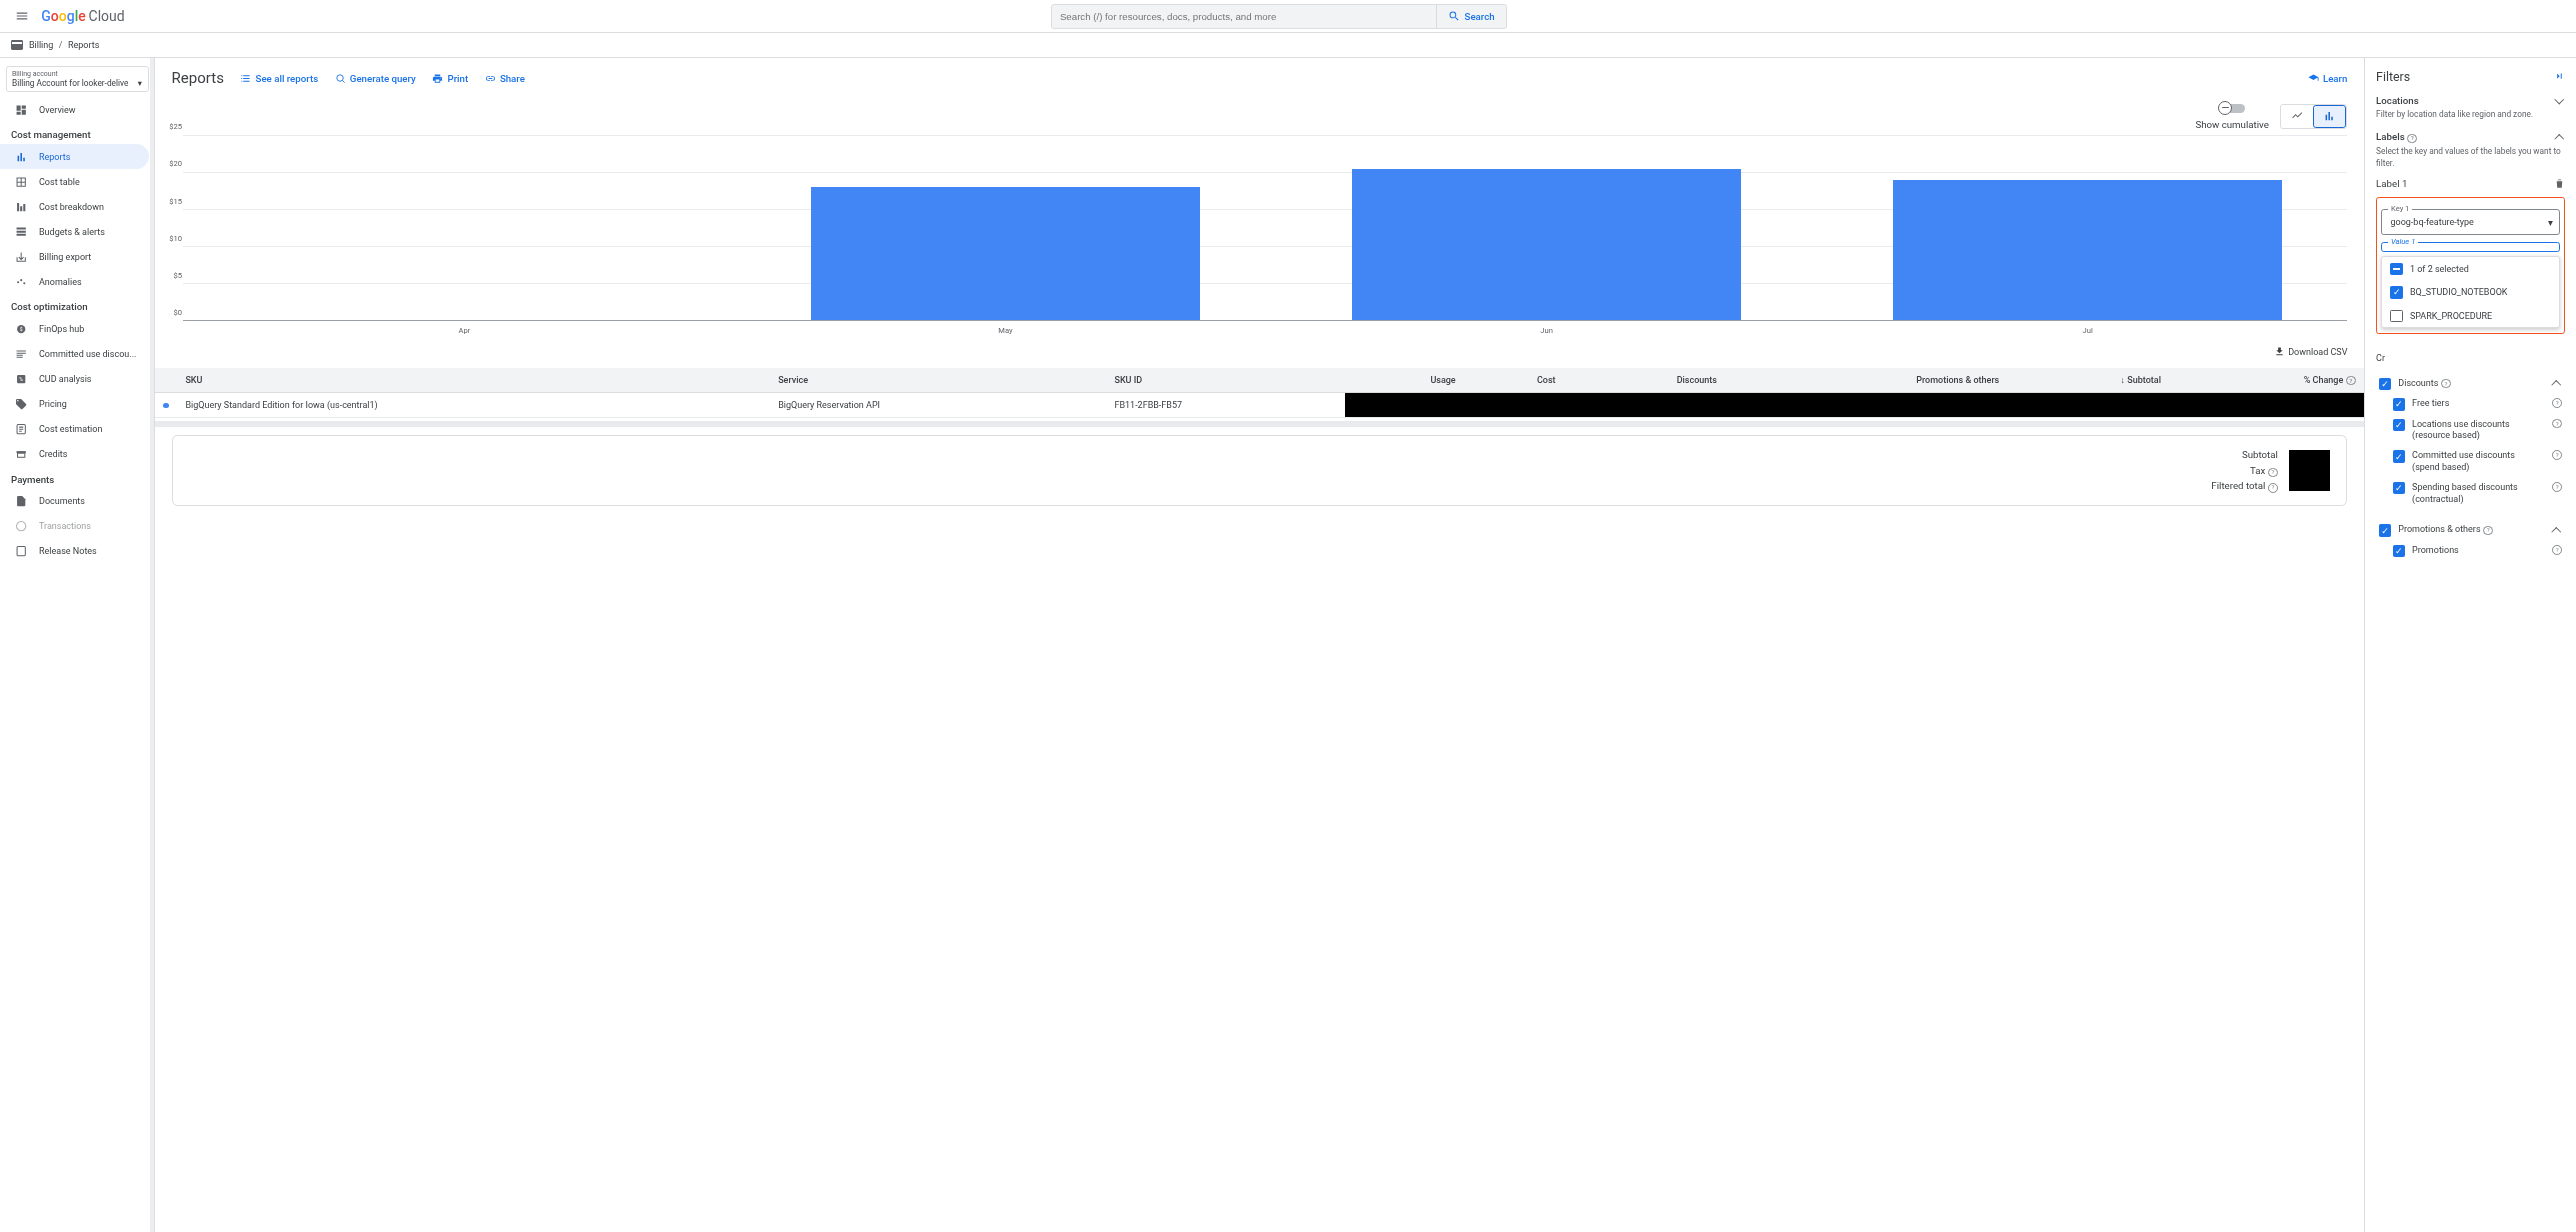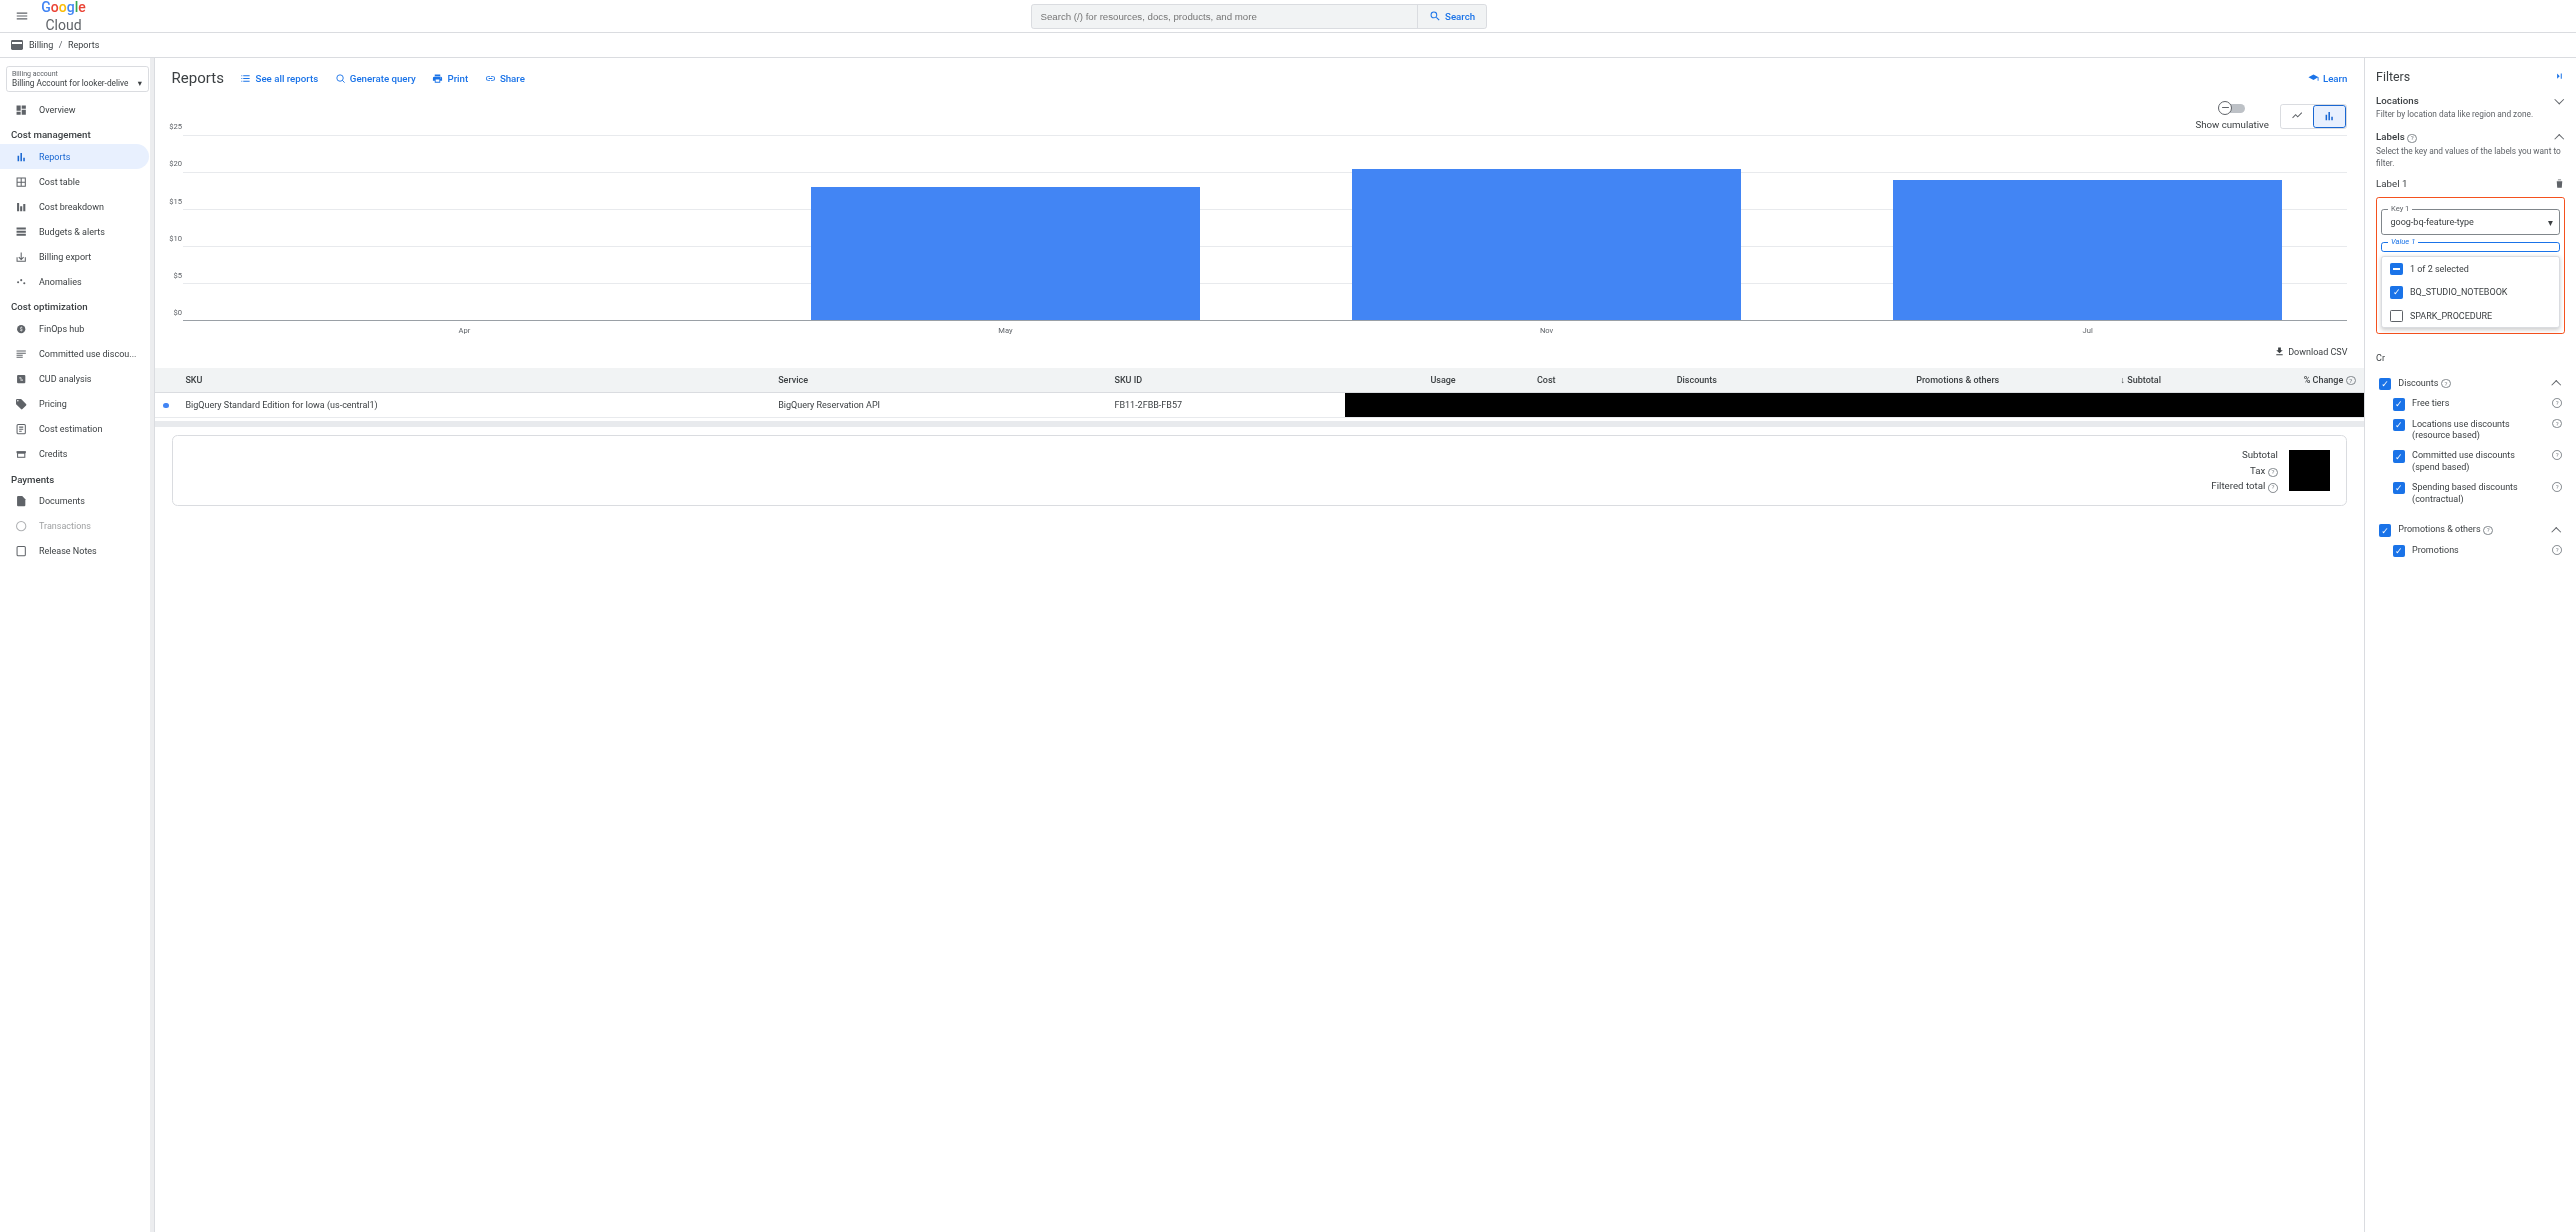--- a/index.html
+++ b/index.html
@@ -1,19 +1,19 @@
 <!DOCTYPE html>
 <html style="font-size:11px"><head>
 <meta charset="utf-8">
 <style>
 * { box-sizing: border-box; margin: 0; padding: 0; }
 body { font-family: 'Google Sans', Roboto, Arial, sans-serif; font-size: 9.7px; color: #3c4043; background: #fff; overflow: hidden; }
 .topbar { height: 33px; border-bottom: 0.7px solid #dadce0; display: flex; align-items: center; padding: 0 5.5px; }
 .menu-btn { width: 33px; height: 33px; display: flex; align-items: center; justify-content: center; cursor: pointer; }
-.logo { display: flex; align-items: center; gap: 2.8px; font-size: 14px; color: #5f6368; margin-left: 2.8px; flex-direction: column; }
+.logo { display: flex; align-items: center; gap: 2.8px; font-size: 14px; color: #5f6368; margin-left: 2.8px; }
 .logo-google { font-weight: 500; }
 .logo-g1 { color: #4285f4; } .logo-g2 { color: #ea4335; } .logo-g3 { color: #fbbc04; } .logo-g4 { color: #4285f4; } .logo-g5 { color: #34a853; } .logo-g6 { color: #ea4335; }
 .search-wrap { flex: 1; display: flex; justify-content: center; }
 .search-box { width: 456px; height: 25px; border: 0.7px solid #dadce0; border-radius: 2.8px; display: flex; align-items: center; background: #f1f3f4; }
 .search-input { flex: 1; border: none; background: transparent; padding: 0 8.3px; font-size: 9.7px; outline: none; color: #5f6368; }
 .search-btn { border-left: 0.7px solid #dadce0; padding: 0 11px; height: 100%; display: flex; align-items: center; gap: 4.1px; color: #1a73e8; font-weight: 500; cursor: pointer; }
 .breadcrumb-bar { height: 25px; border-bottom: 0.7px solid #dadce0; display: flex; align-items: center; padding: 0 11px; gap: 5.5px; font-size: 9px; }
 .bc-icon { width: 12.4px; height: 9.7px; background: #5f6368; border-radius: 1.4px; position: relative; }
 .bc-icon::after { content: ''; position: absolute; top: 1.4px; left: 1.4px; right: 1.4px; height: 2.1px; background: #fff; }
 .bc-sep { color: #5f6368; }
@@ -347,21 +347,21 @@
             <div class="grid-line" style="bottom:60%"></div>
             <div class="grid-line" style="bottom:80%"></div>
             <div class="grid-line" style="bottom:100%"></div>
             <div class="bar" style="left:4%;height:0%"></div>
             <div class="bar" style="left:29%;height:72%"></div>
             <div class="bar" style="left:54%;height:82%"></div>
             <div class="bar" style="left:79%;height:76%"></div>
           </div>
           <div class="x-label" style="left:13%">Apr</div>
           <div class="x-label" style="left:38%">May</div>
-          <div class="x-label" style="left:63%">Nov</div>
+          <div class="x-label" style="left:63%">Jun</div>
           <div class="x-label" style="left:88%">Jul</div>
         </div>
       </div>
 
       <div class="download-row">
         <span class="download-link">
           <svg width="11" height="11" viewBox="0 0 24 24">
               <path fill="currentColor" d="M19 9h-4V3H9v6H5l7 7 7-7zM5 18v2h14v-2H5z"></path>
             </svg>
           <span>Download CSV</span>

